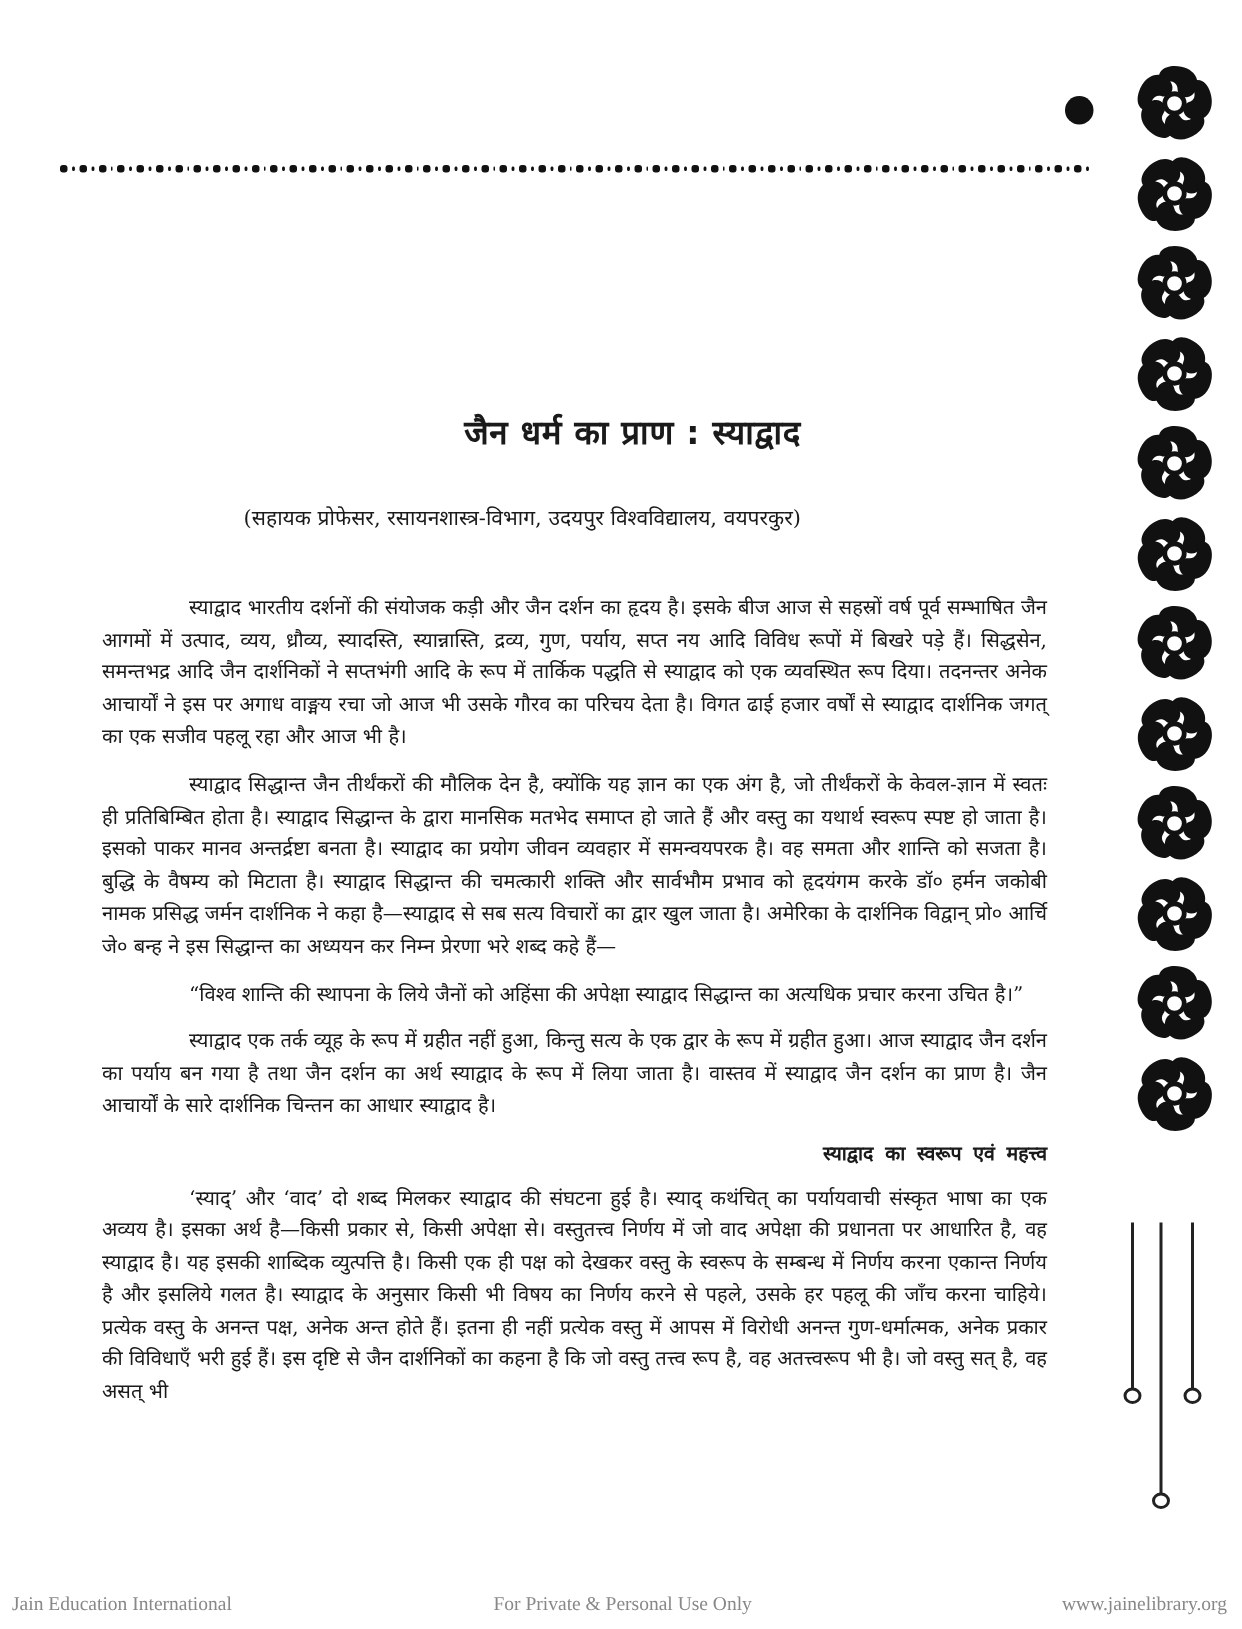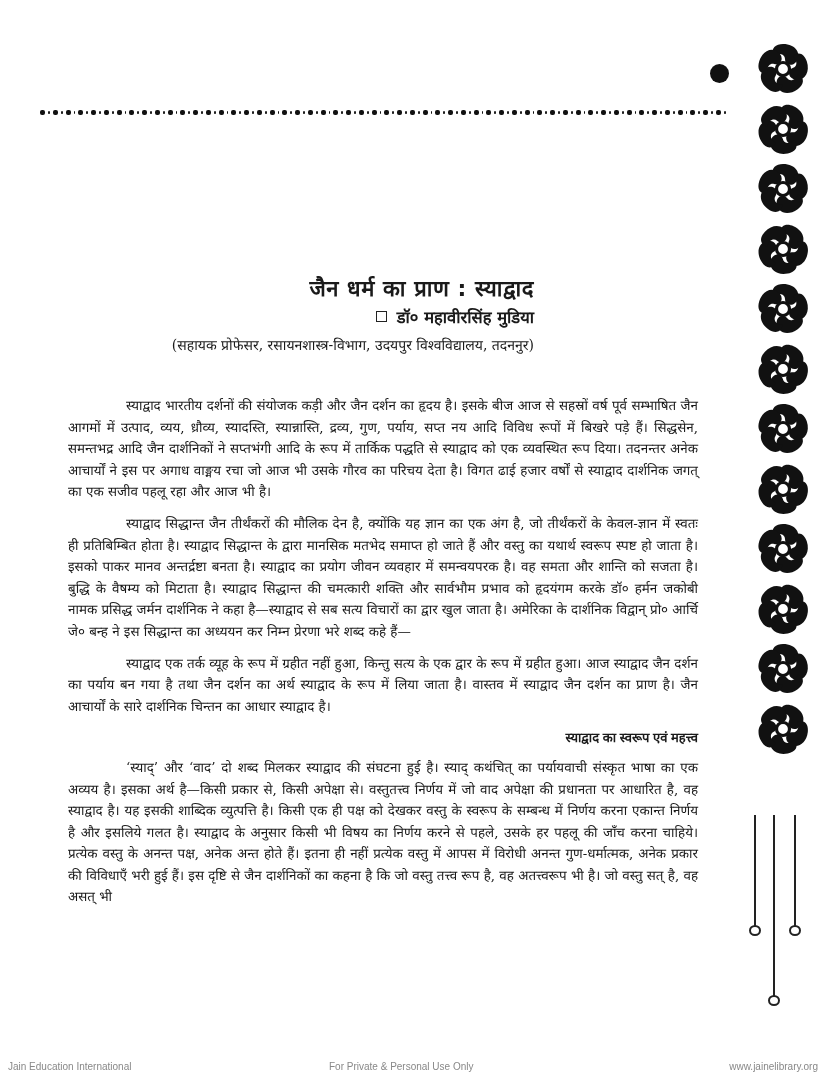--- a/index.html
+++ b/index.html
@@ -21,23 +21,23 @@
   .pendant-ring { position:absolute; width:8px; height:7px; border:2px solid #222; border-radius:50%; background:#fff; }
 
   .title { position:absolute; right:126px; top:272px; font-family:"DejaVu Sans", sans-serif; font-size:22px; font-weight:bold; letter-spacing:0.5px; }
   .author { position:absolute; right:126px; top:305px; font-family:"DejaVu Sans", sans-serif; font-size:16.5px; font-weight:bold; }
   .author .box { display:inline-block; width:9px; height:9px; border:1.2px solid #222; margin-right:10px; vertical-align:1px; }
   .affil { position:absolute; right:126px; top:335px; font-size:14px; }
 
   .body { position:absolute; left:68px; top:395px; width:630px; font-size:13.4px; line-height:21.6px; text-align:justify; }
   .body p { margin:0 0 10px 0; text-indent:58px; }
   .body p.quote { margin-bottom:10px; }
-  .body .section-heading { text-align:right; font-family:Liberation Sans, sans-serif; font-weight:bold; font-size:13px; margin:4px 0 8px 0; text-indent:0; }
-
-  .footer { position:absolute; top:1061px; left:0; width:828px; height:14px; font-family:Liberation Sans, sans-serif; font-size:10px; color:#888; }
+  .body .section-heading { text-align:right; font-family:Liberation Mono, monospace; font-weight:bold; font-size:13px; margin:4px 0 8px 0; text-indent:0; }
+
+  .footer { position:absolute; top:1061px; left:0; width:828px; height:14px; font-family:Liberation Serif, serif; font-size:13px; color:#888; }
   .footer span { position:absolute; top:0; }
   .footer .f-left { left:8px; }
   .footer .f-center { left:329px; }
   .footer .f-right { right:10px; }
 </style>
 </head>
 <body>
 
 <div class="page">
 
@@ -400,28 +400,26 @@
   <div class="pendants">
     <div class="pendant-line" style="left:14px; top:0; height:112px;"></div>
     <div class="pendant-ring" style="left:9px; top:110px;"></div>
     <div class="pendant-line" style="left:33px; top:0; height:182px;"></div>
     <div class="pendant-ring" style="left:28px; top:180px;"></div>
     <div class="pendant-line" style="left:54px; top:0; height:112px;"></div>
     <div class="pendant-ring" style="left:49px; top:110px;"></div>
   </div>
 
   <div class="title">जैन धर्म का प्राण : स्याद्वाद</div>
-  <div class="author">
-    <span class="box"></span><span>डॉ० महावीरसिंह मुडिया</span>
-  </div>
-  <div class="affil">(सहायक प्रोफेसर, रसायनशास्त्र-विभाग, उदयपुर विश्वविद्यालय, तदननुर)</div>
+  <div class="affil">(सहायक प्रोफेसर, रसायनशास्त्र-विभाग, उदयपुर विश्वविद्यालय, वयपरकुर)</div>
 
   <div class="body">
     <p>स्याद्वाद भारतीय दर्शनों की संयोजक कड़ी और जैन दर्शन का हृदय है। इसके बीज आज से सहस्रों वर्ष पूर्व सम्भाषित जैन आगमों में उत्पाद, व्यय, ध्रौव्य, स्यादस्ति, स्यान्नास्ति, द्रव्य, गुण, पर्याय, सप्त नय आदि विविध रूपों में बिखरे पड़े हैं। सिद्धसेन, समन्तभद्र आदि जैन दार्शनिकों ने सप्तभंगी आदि के रूप में तार्किक पद्धति से स्याद्वाद को एक व्यवस्थित रूप दिया। तदनन्तर अनेक आचार्यों ने इस पर अगाध वाङ्मय रचा जो आज भी उसके गौरव का परिचय देता है। विगत ढाई हजार वर्षों से स्याद्वाद दार्शनिक जगत् का एक सजीव पहलू रहा और आज भी है।</p>
     <p>स्याद्वाद सिद्धान्त जैन तीर्थंकरों की मौलिक देन है, क्योंकि यह ज्ञान का एक अंग है, जो तीर्थंकरों के केवल-ज्ञान में स्वतः ही प्रतिबिम्बित होता है। स्याद्वाद सिद्धान्त के द्वारा मानसिक मतभेद समाप्त हो जाते हैं और वस्तु का यथार्थ स्वरूप स्पष्ट हो जाता है। इसको पाकर मानव अन्तर्द्रष्टा बनता है। स्याद्वाद का प्रयोग जीवन व्यवहार में समन्वयपरक है। वह समता और शान्ति को सजता है। बुद्धि के वैषम्य को मिटाता है। स्याद्वाद सिद्धान्त की चमत्कारी शक्ति और सार्वभौम प्रभाव को हृदयंगम करके डॉ० हर्मन जकोबी नामक प्रसिद्ध जर्मन दार्शनिक ने कहा है—स्याद्वाद से सब सत्य विचारों का द्वार खुल जाता है। अमेरिका के दार्शनिक विद्वान् प्रो० आर्चि जे० बन्ह ने इस सिद्धान्त का अध्ययन कर निम्न प्रेरणा भरे शब्द कहे हैं—</p>
+    <p class="quote">“विश्व शान्ति की स्थापना के लिये जैनों को अहिंसा की अपेक्षा स्याद्वाद सिद्धान्त का अत्यधिक प्रचार करना उचित है।”</p>
     <p>स्याद्वाद एक तर्क व्यूह के रूप में ग्रहीत नहीं हुआ, किन्तु सत्य के एक द्वार के रूप में ग्रहीत हुआ। आज स्याद्वाद जैन दर्शन का पर्याय बन गया है तथा जैन दर्शन का अर्थ स्याद्वाद के रूप में लिया जाता है। वास्तव में स्याद्वाद जैन दर्शन का प्राण है। जैन आचार्यों के सारे दार्शनिक चिन्तन का आधार स्याद्वाद है।</p>
     <div class="section-heading">स्याद्वाद का स्वरूप एवं महत्त्व</div>
     <p>‘स्याद्’ और ‘वाद’ दो शब्द मिलकर स्याद्वाद की संघटना हुई है। स्याद् कथंचित् का पर्यायवाची संस्कृत भाषा का एक अव्यय है। इसका अर्थ है—किसी प्रकार से, किसी अपेक्षा से। वस्तुतत्त्व निर्णय में जो वाद अपेक्षा की प्रधानता पर आधारित है, वह स्याद्वाद है। यह इसकी शाब्दिक व्युत्पत्ति है। किसी एक ही पक्ष को देखकर वस्तु के स्वरूप के सम्बन्ध में निर्णय करना एकान्त निर्णय है और इसलिये गलत है। स्याद्वाद के अनुसार किसी भी विषय का निर्णय करने से पहले, उसके हर पहलू की जाँच करना चाहिये। प्रत्येक वस्तु के अनन्त पक्ष, अनेक अन्त होते हैं। इतना ही नहीं प्रत्येक वस्तु में आपस में विरोधी अनन्त गुण-धर्मात्मक, अनेक प्रकार की विविधाएँ भरी हुई हैं। इस दृष्टि से जैन दार्शनिकों का कहना है कि जो वस्तु तत्त्व रूप है, वह अतत्त्वरूप भी है। जो वस्तु सत् है, वह असत् भी</p>
   </div>
 
   <div class="footer">
     <span class="f-left">Jain Education International</span>
     <span class="f-center">For Private &amp; Personal Use Only</span>
     <span class="f-right">www.jainelibrary.org</span>
   </div>

